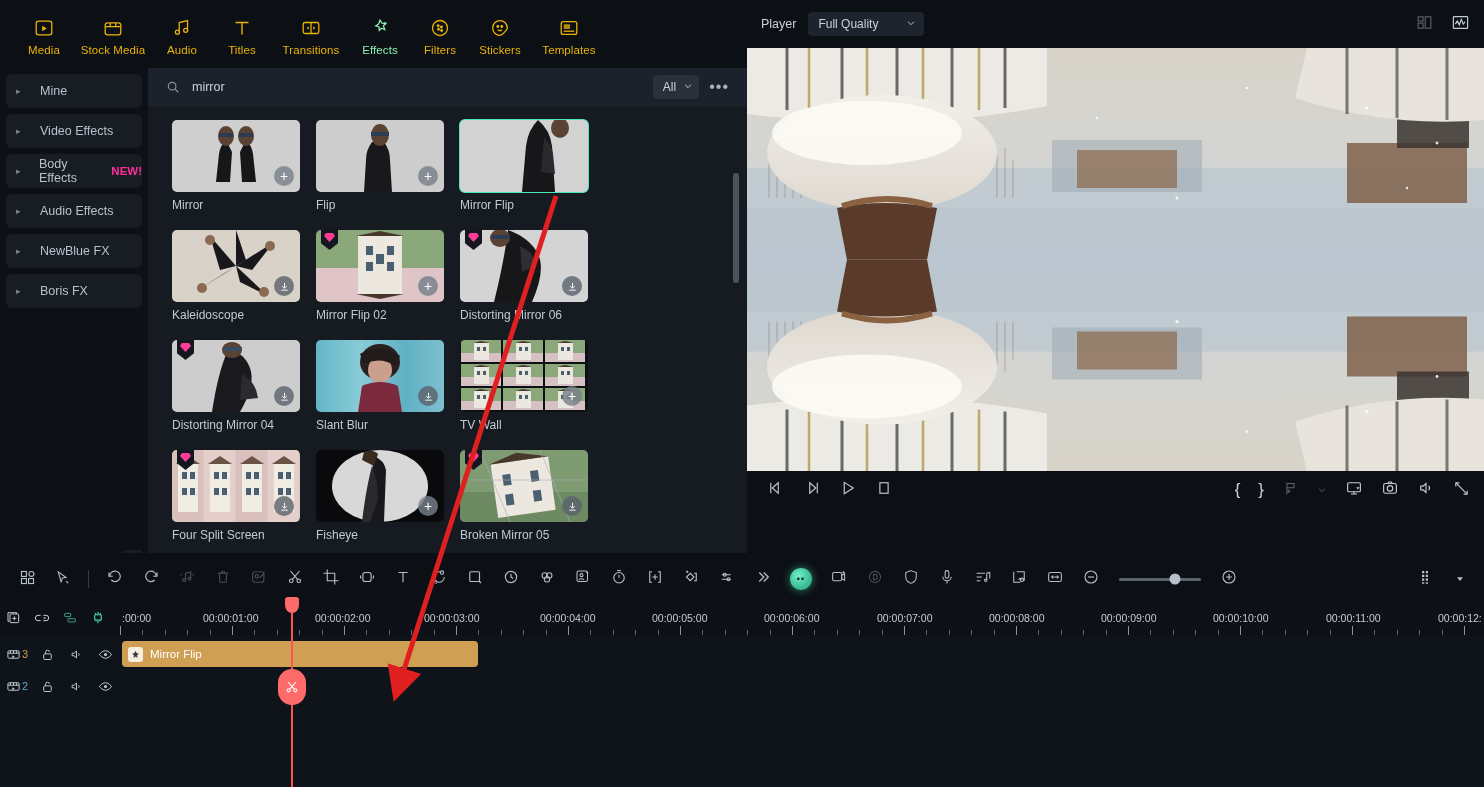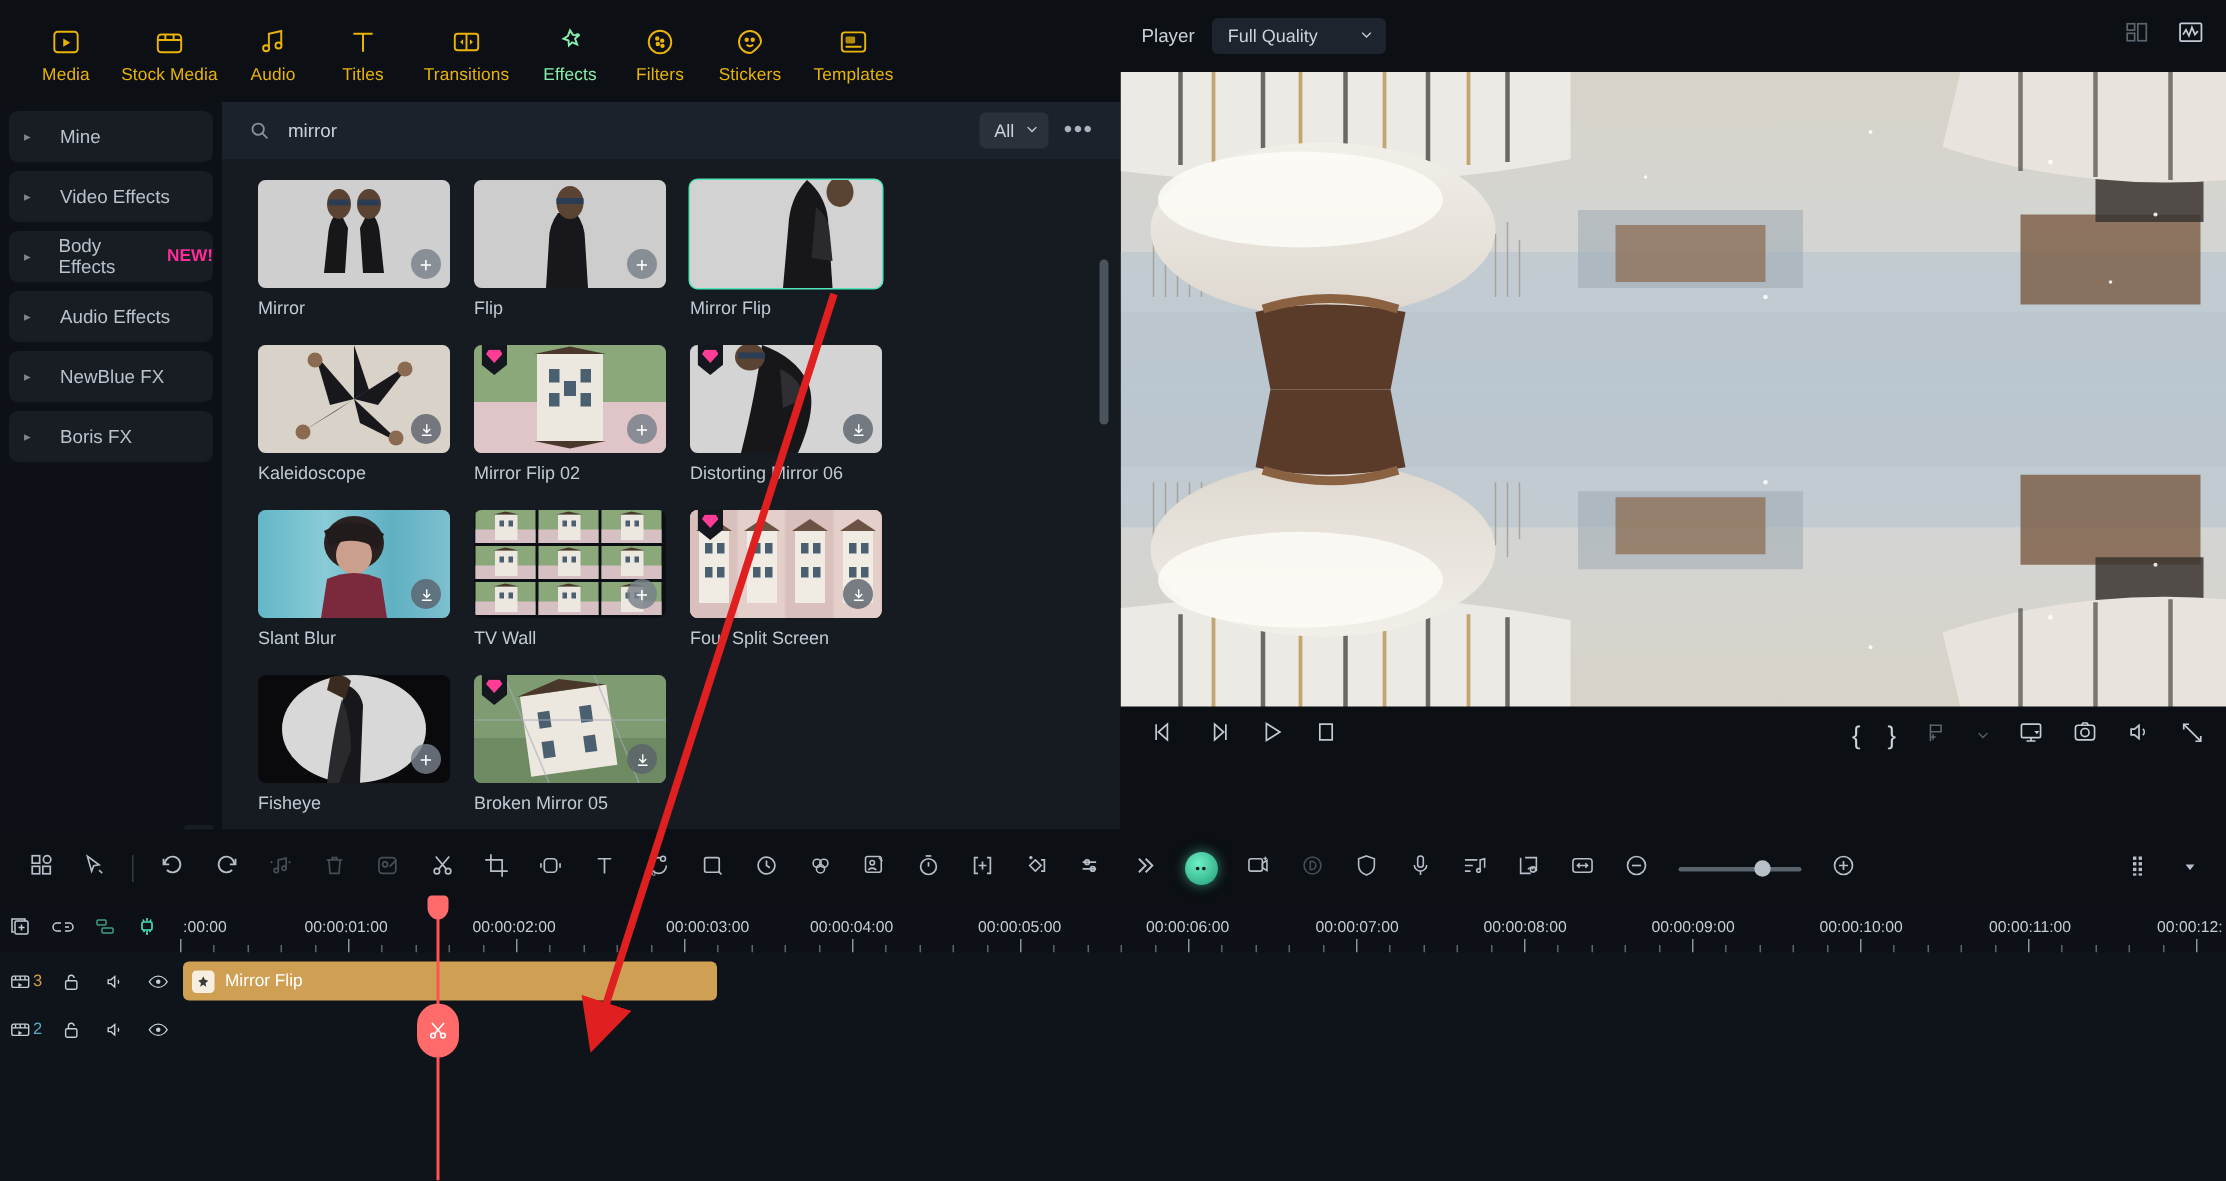--- a/index.html
+++ b/index.html
@@ -450,20 +450,40 @@
               <span class="gem">
                 <i></i>
               </span>
               <span class="dl-btn">
                 <svg width="11" height="11" viewBox="0 0 24 24" fill="none" stroke="#fff" stroke-width="2">
                   <path d="M12 4v11M7 11l5 5 5-5M5 20h14"></path>
                 </svg>
               </span>
             </div>
             <div class="cap">Distorting Mirror 06</div>
+          </div>
+          <div class="card">
+            <div class="thumb">
+              <div class="art"><svg width="128" height="72" viewBox="0 0 128 72">
+                  <rect width="128" height="72" fill="#cdcdcd"></rect>
+                  <path d="M56 10q16 2 22 18t-10 44H40q6-40 16-62z" fill="#1a1a1e"></path>
+                  <ellipse cx="60" cy="10" rx="10" ry="8" fill="#5a4332"></ellipse>
+                  <rect x="52" y="7" width="18" height="4" fill="#3a4c63"></rect>
+                  <path d="M70 34q14 8 16 24l-18 2z" fill="#2a2a2f"></path>
+                </svg></div>
+              <span class="gem">
+                <i></i>
+              </span>
+              <span class="dl-btn">
+                <svg width="11" height="11" viewBox="0 0 24 24" fill="none" stroke="#fff" stroke-width="2">
+                  <path d="M12 4v11M7 11l5 5 5-5M5 20h14"></path>
+                </svg>
+              </span>
+            </div>
+            <div class="cap">Distorting Mirror 04</div>
           </div>
           <div class="card">
             <div class="thumb">
               <div class="art"><svg width="128" height="72" viewBox="0 0 128 72">
                   <defs>
                     <linearGradient id="sbg" x1="0" y1="0" x2="1" y2="0">
                       <stop offset="0" stop-color="#63b7c8"></stop>
                       <stop offset=".35" stop-color="#89cbd6"></stop>
                       <stop offset=".7" stop-color="#5fb0c3"></stop>
                       <stop offset="1" stop-color="#7ec0cf"></stop>
@@ -1010,21 +1030,21 @@
           </svg></span>
       <span class="ico" style="color:#4ee6b8"><svg width="16" height="16" viewBox="0 0 24 24" fill="none" stroke="currentColor" stroke-width="1.6">
             <rect x="7" y="7" width="10" height="8" rx="1.5"></rect>
             <path d="M12 3v3M8 4.5l1 2M16 4.5l-1 2M12 16v4M8.5 17l1-1.5M15.5 17l-1-1.5"></path>
           </svg></span>
     </div>
     <div class="ruler" id="ruler">
         <span class="tick-lbl" style="left: 2px;">:00:00</span>
         <span class="tick-lbl" style="left: 83px;">00:00:01:00</span>
         <span class="tick-lbl" style="left: 195px;">00:00:02:00</span>
-        <span class="tick-lbl" style="left: 324px;">00:00:03:00</span>
+        <span class="tick-lbl" style="left: 304px;">00:00:03:00</span>
         <span class="tick-lbl" style="left: 420px;">00:00:04:00</span>
         <span class="tick-lbl" style="left: 532px;">00:00:05:00</span>
         <span class="tick-lbl" style="left: 644px;">00:00:06:00</span>
         <span class="tick-lbl" style="left: 757px;">00:00:07:00</span>
         <span class="tick-lbl" style="left: 869px;">00:00:08:00</span>
         <span class="tick-lbl" style="left: 981px;">00:00:09:00</span>
         <span class="tick-lbl" style="left: 1093px;">00:00:10:00</span>
         <span class="tick-lbl" style="left: 1206px;">00:00:11:00</span>
         <span class="tick-lbl" style="left: 1318px; text-align: center;">00:00:12:</span>
         <span class="tick major" style="left: 0px;"></span>

